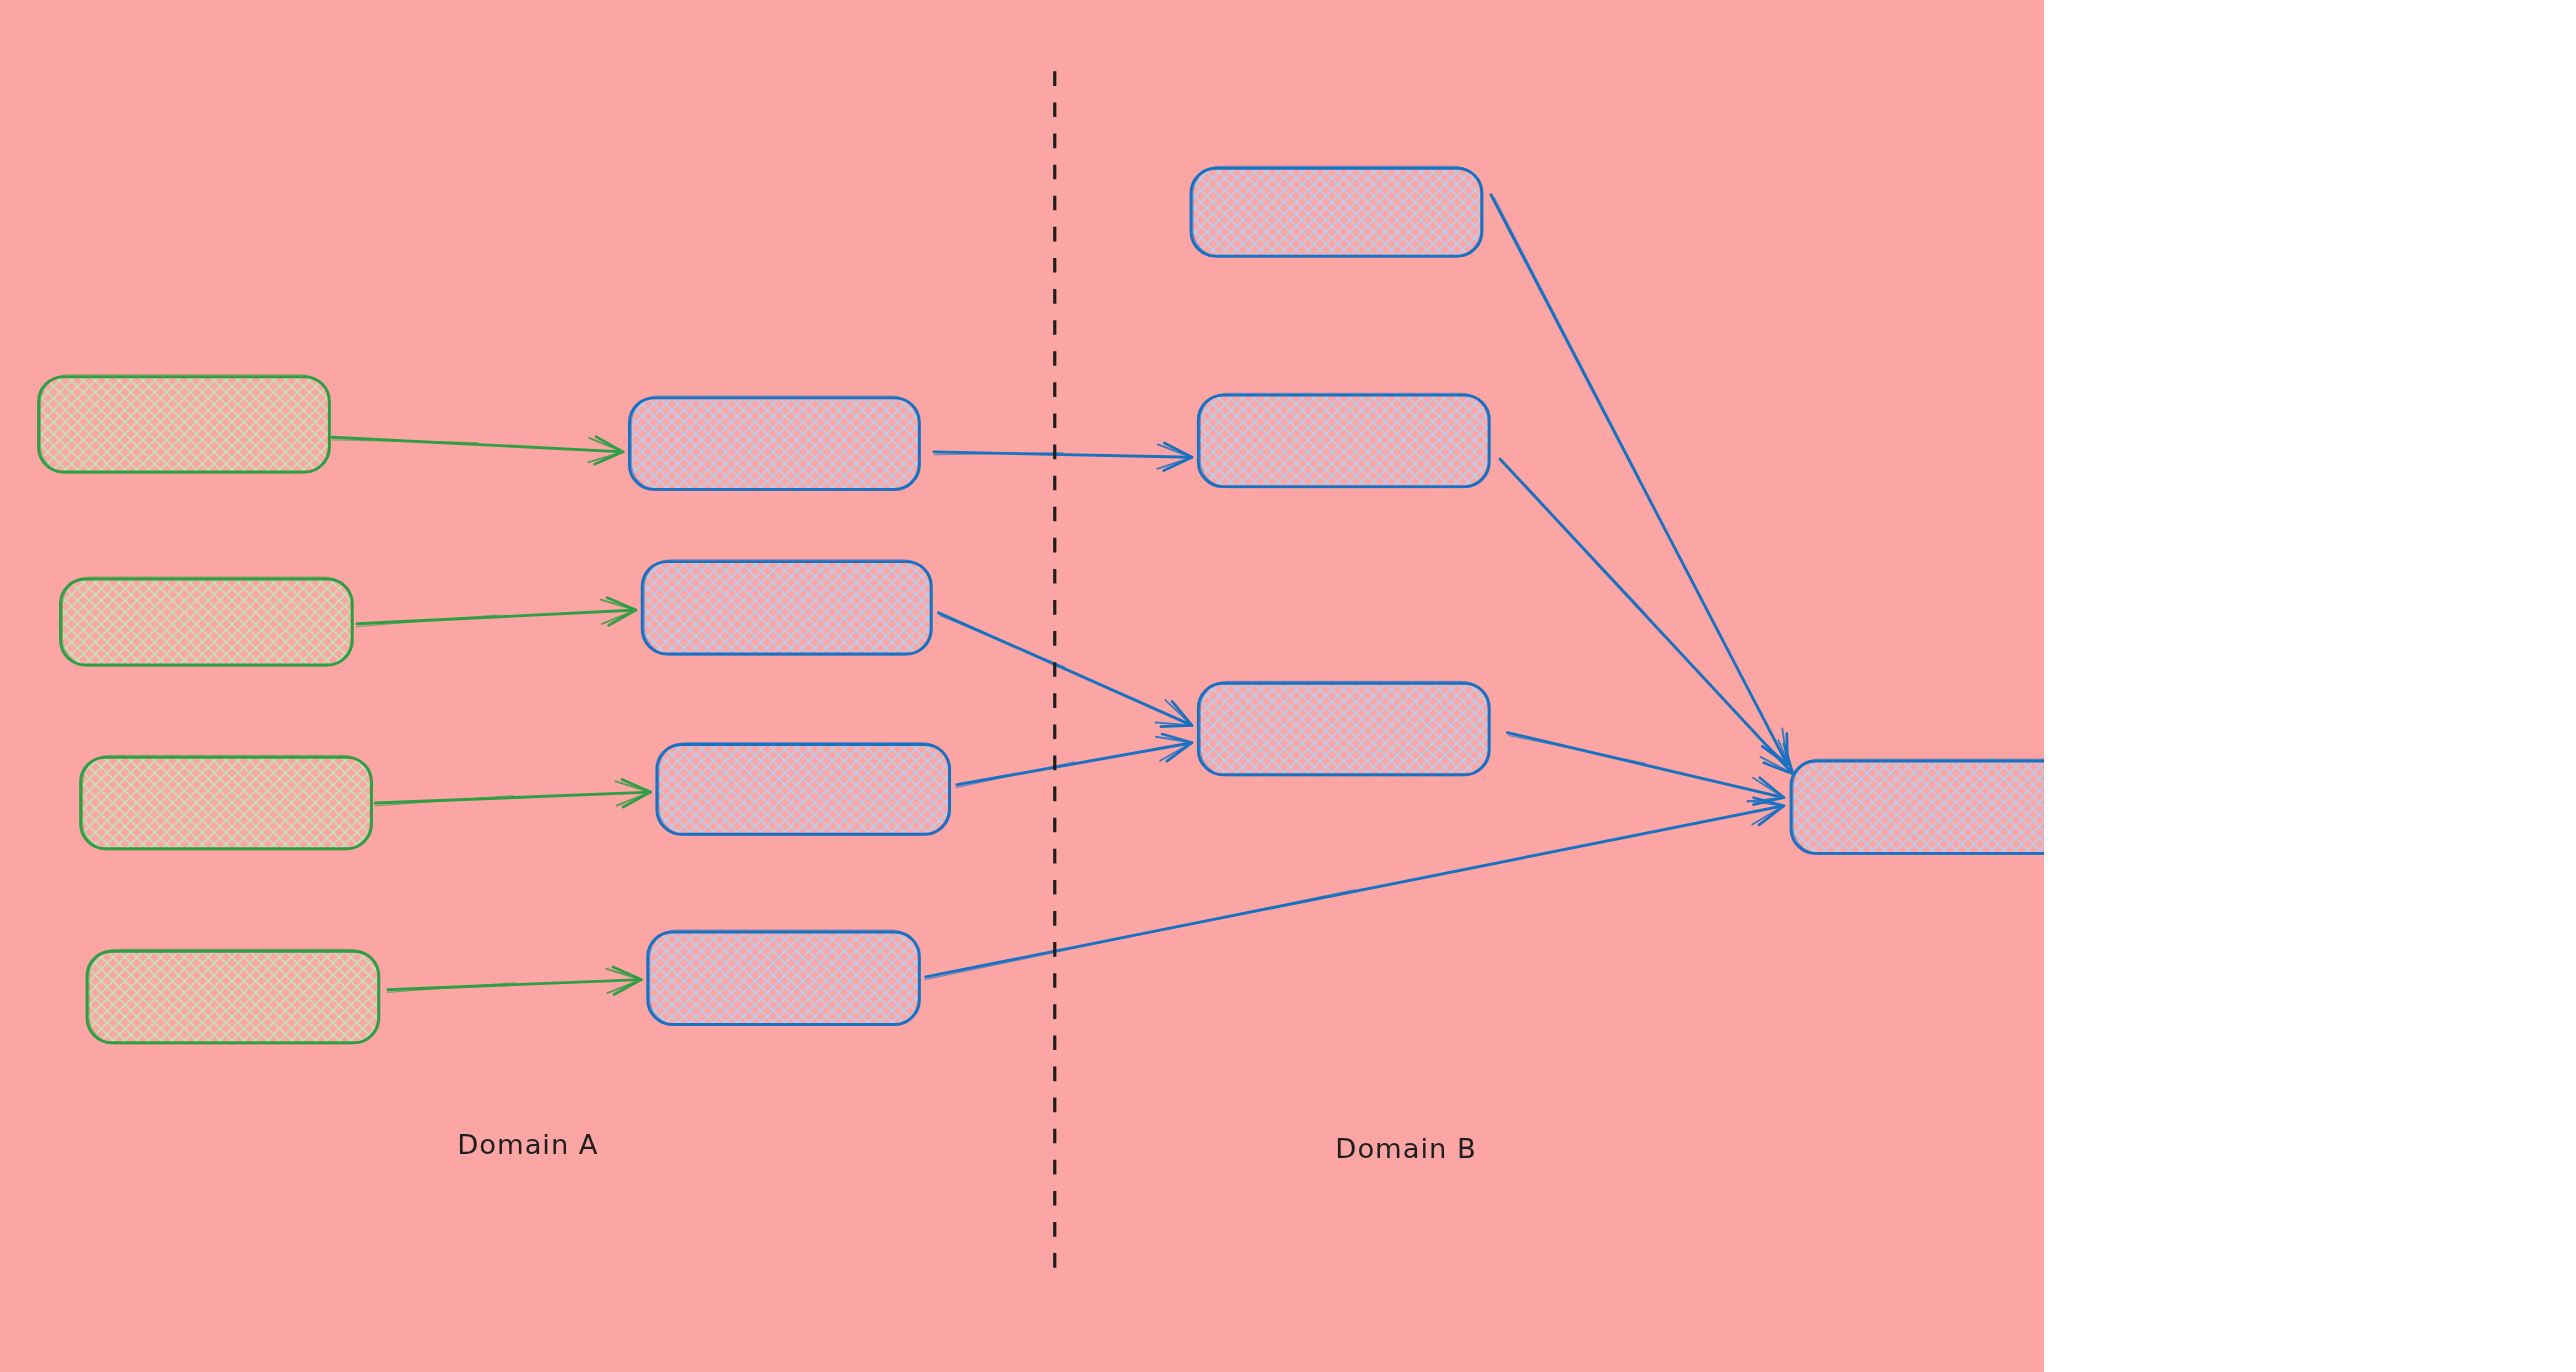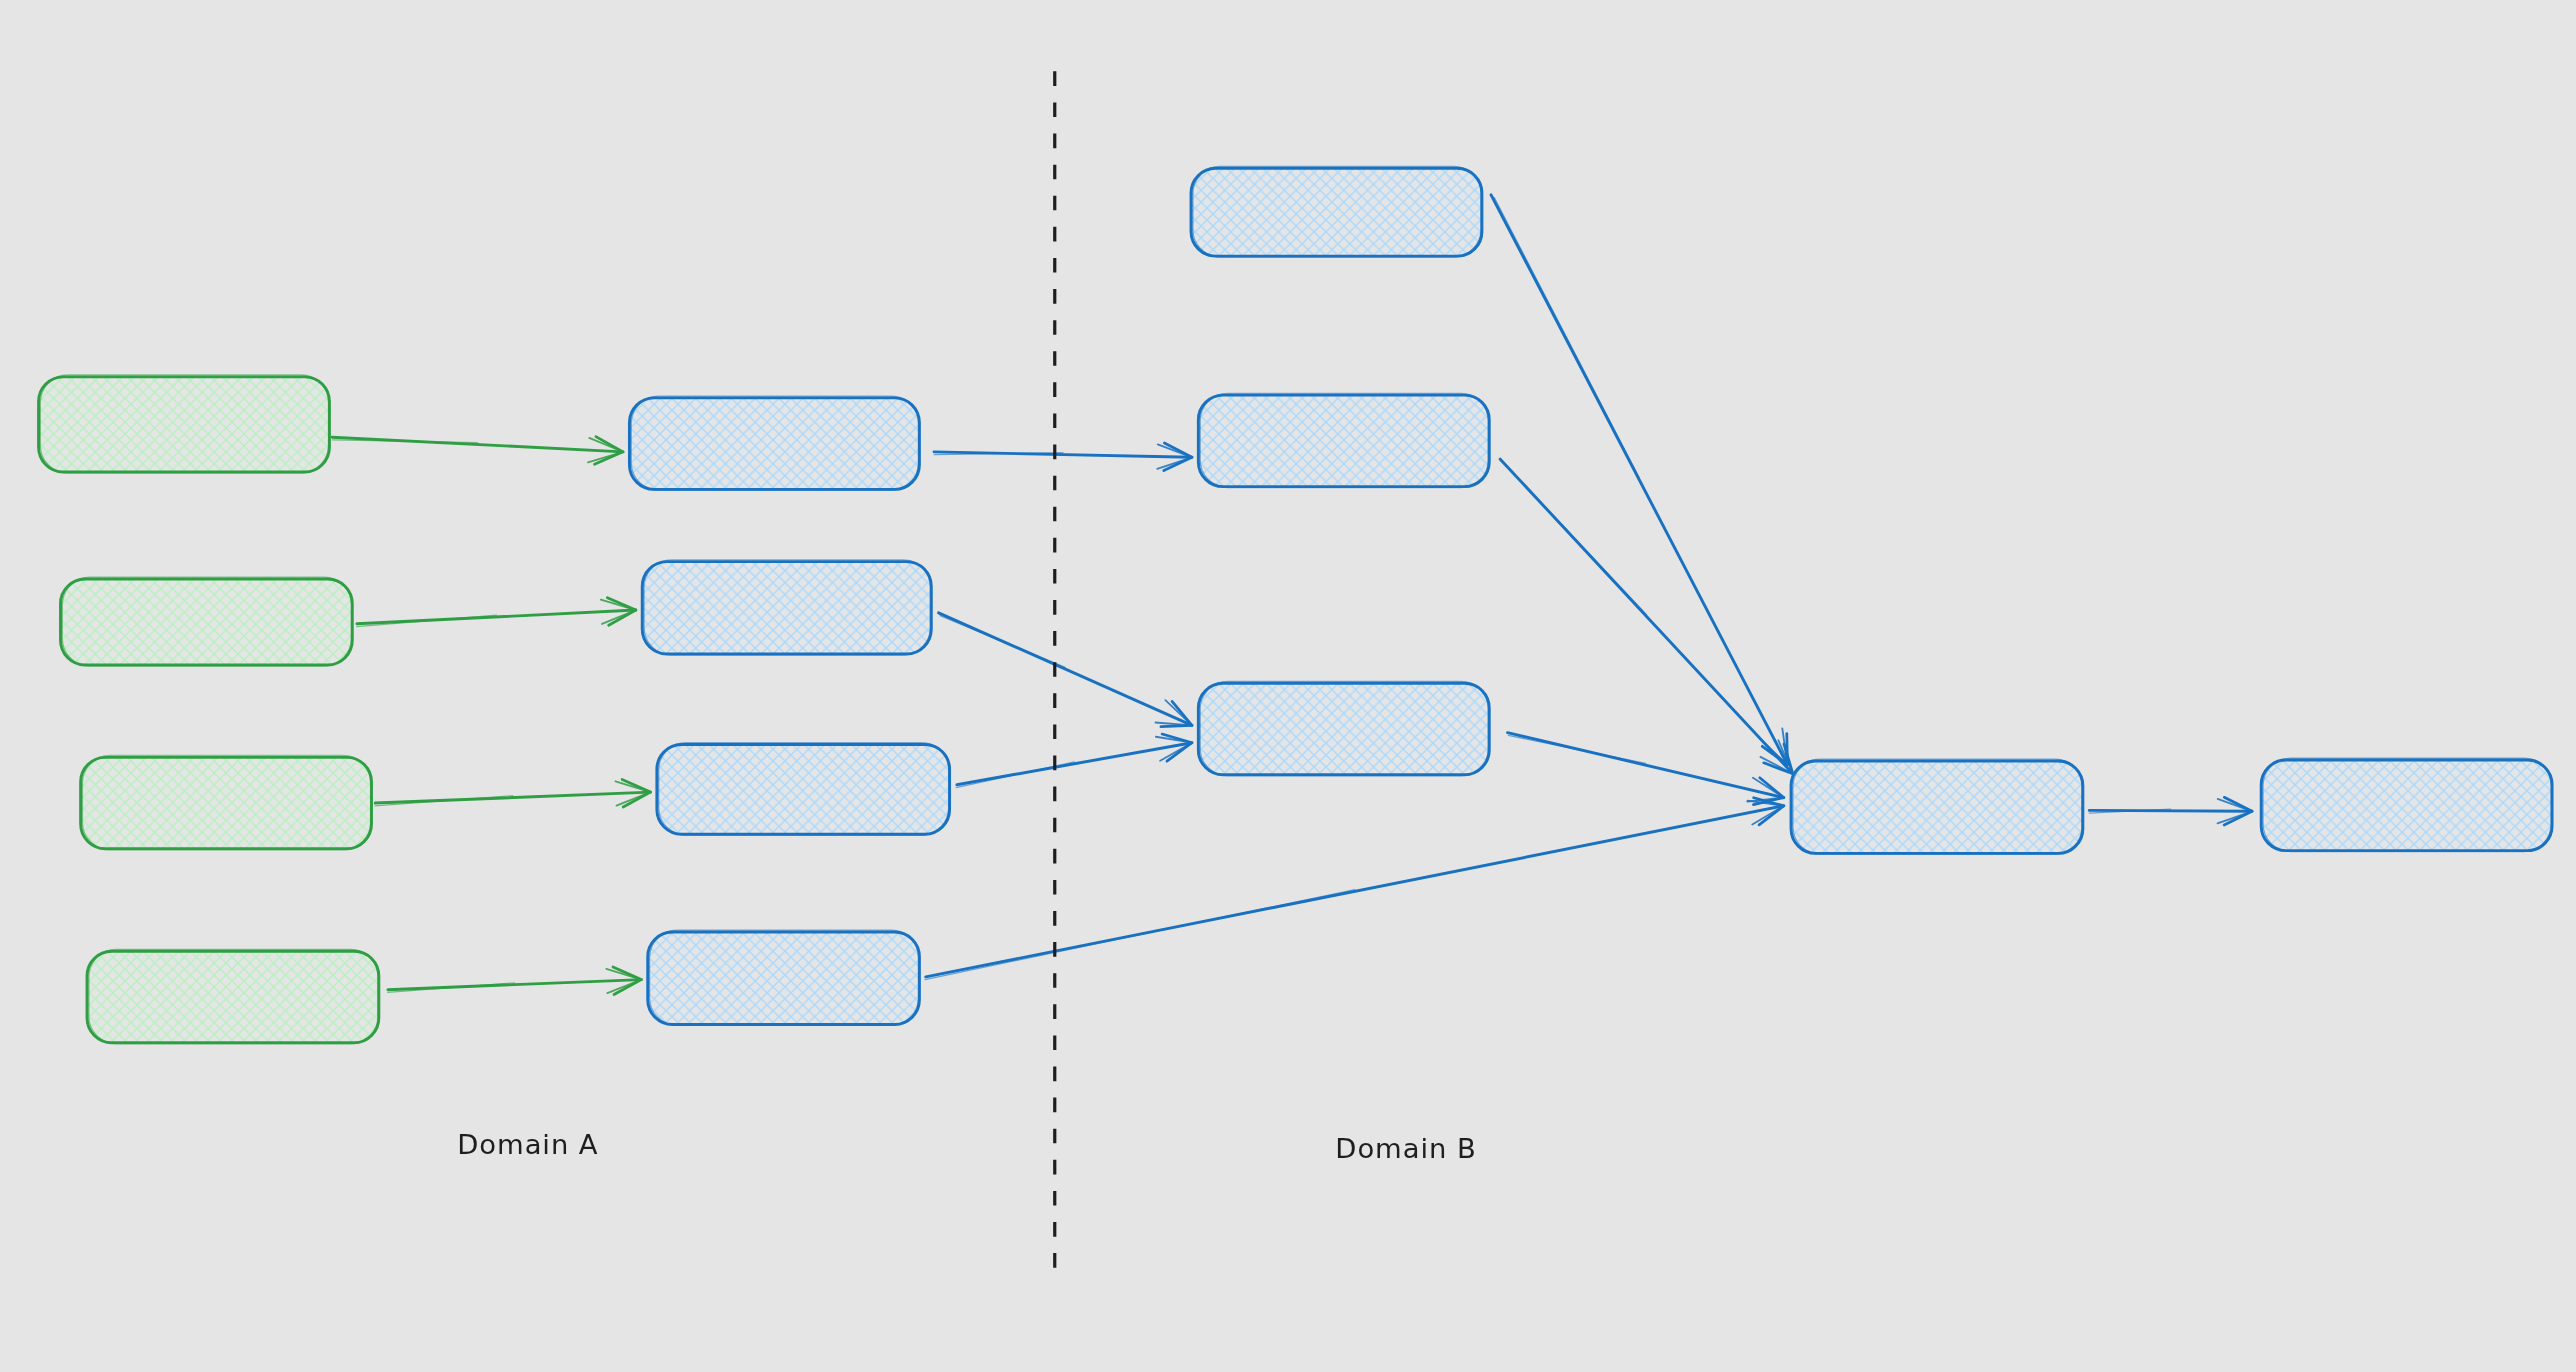--- a/index.html
+++ b/index.html
@@ -2,23 +2,23 @@
 <html style="font-size:14.6px"><head>
 <meta charset="utf-8">
 <style>
   html, body {
     margin: 0;
     padding: 0;
     background: #ffffff;
   }
   .canvas {
     position: relative;
-    width: 2576px;
+    width: 2044px;
     height: 1372px;
-    background: #e5e5e5;
+    background: #fca5a5;
     overflow: hidden;
     font-family: "DejaVu Sans", sans-serif;
   }
   svg { display: block; }
   .domain-label {
     font-family: "DejaVu Sans", sans-serif;
     font-size: 30px;
     letter-spacing: 1px;
     fill: #1e1e1e;
   }

